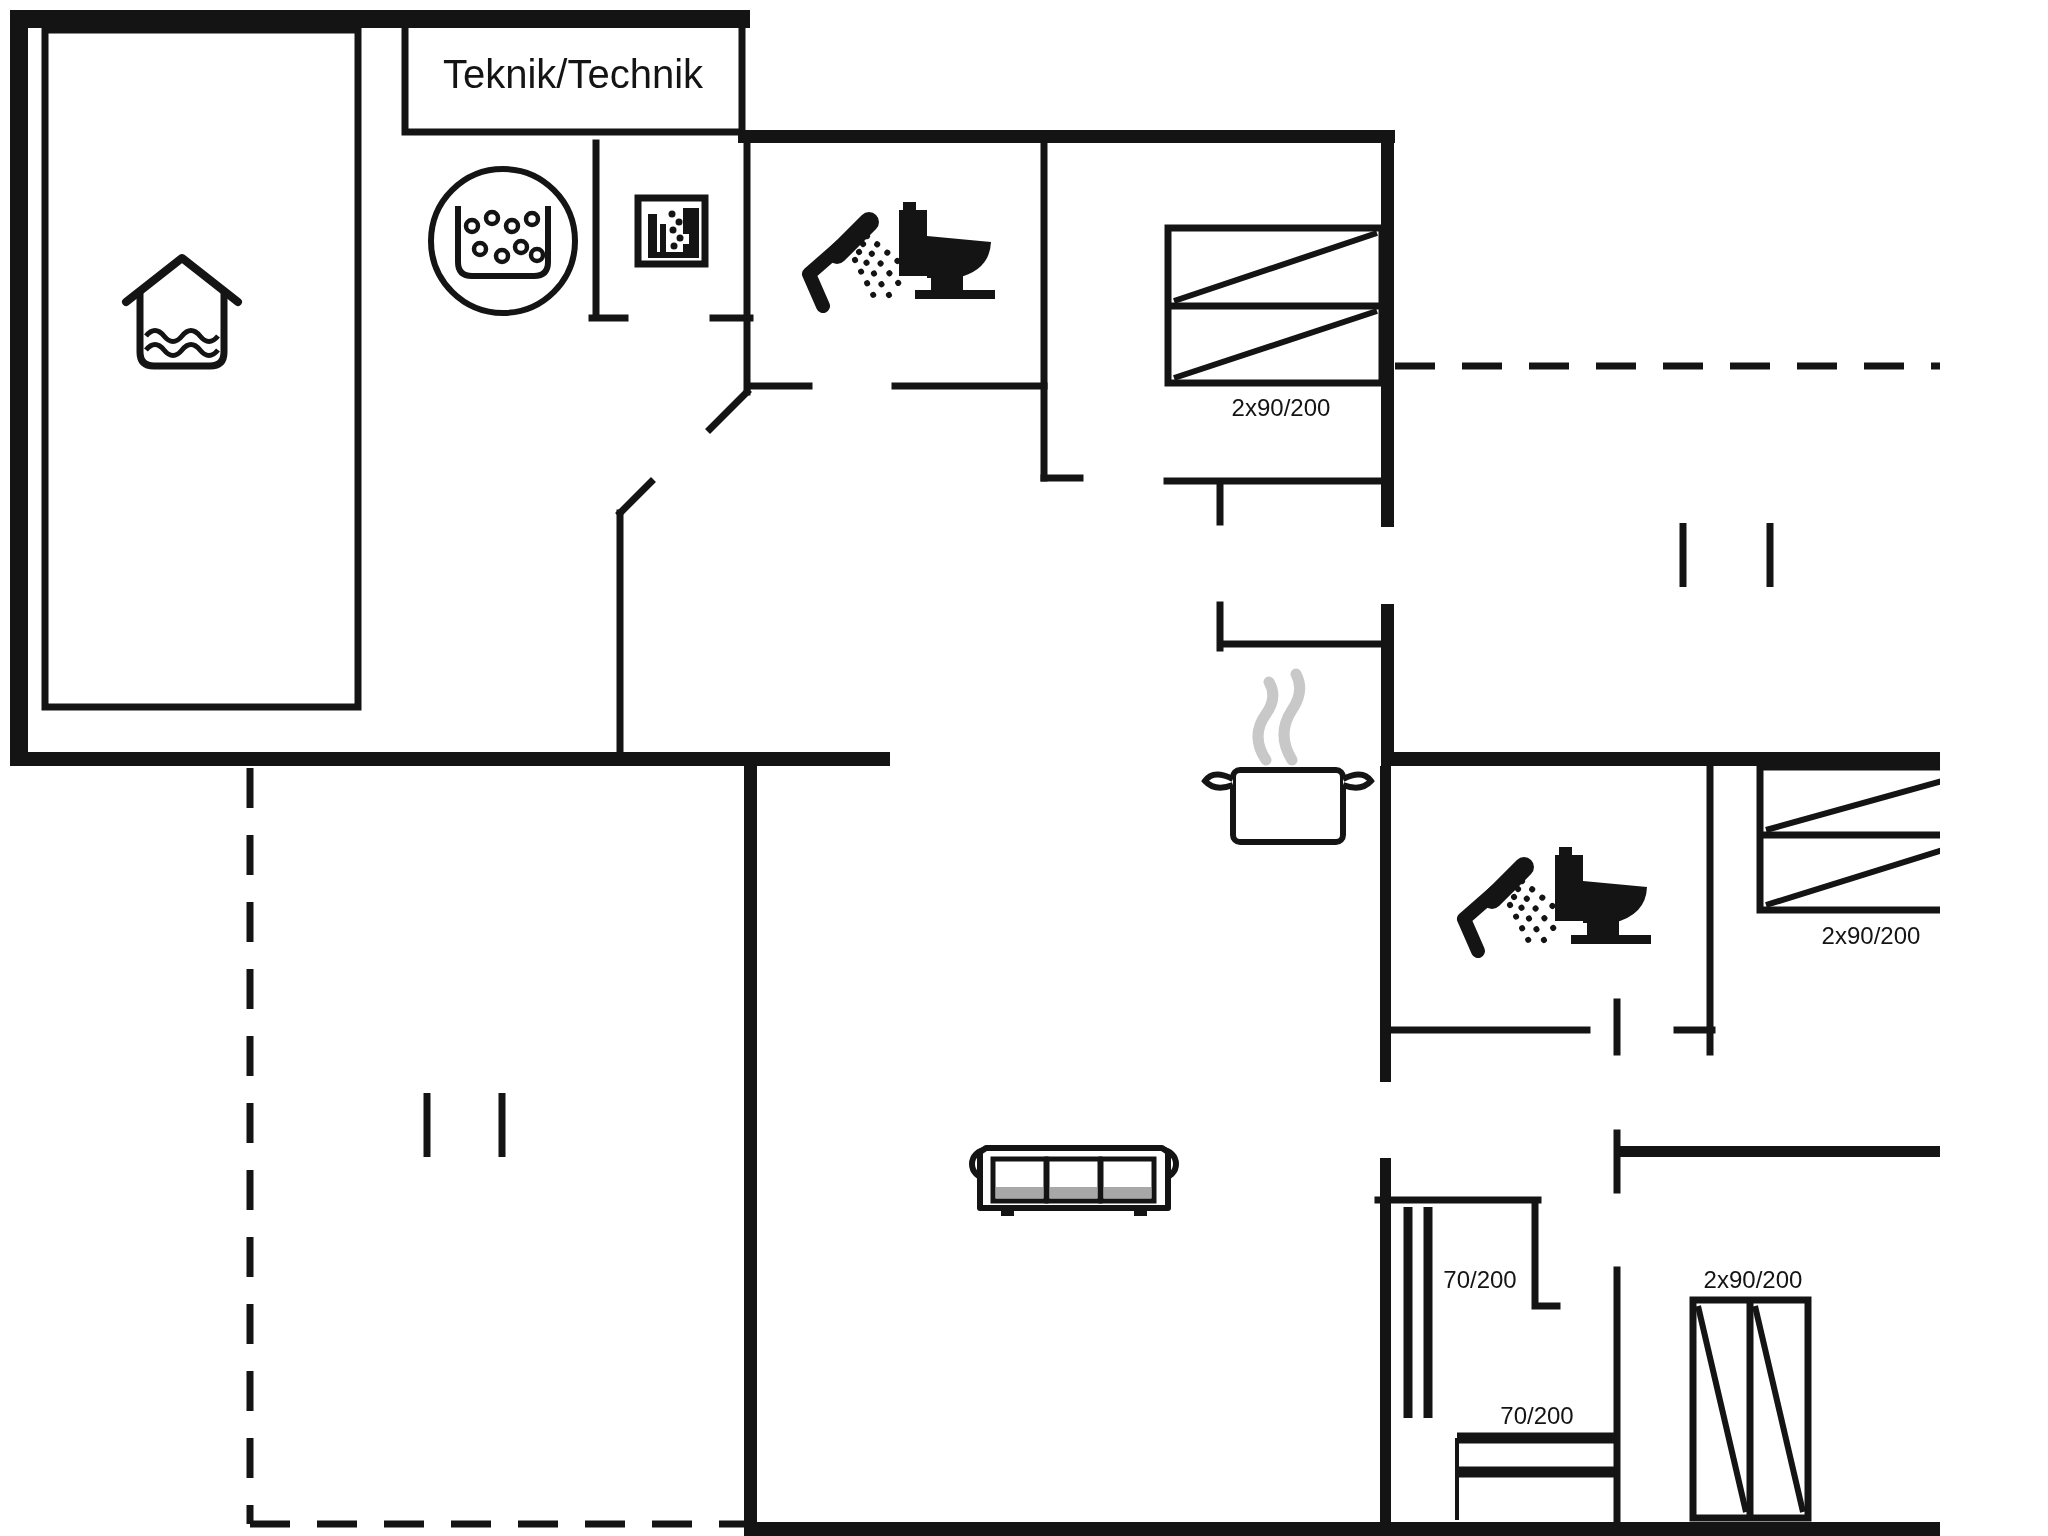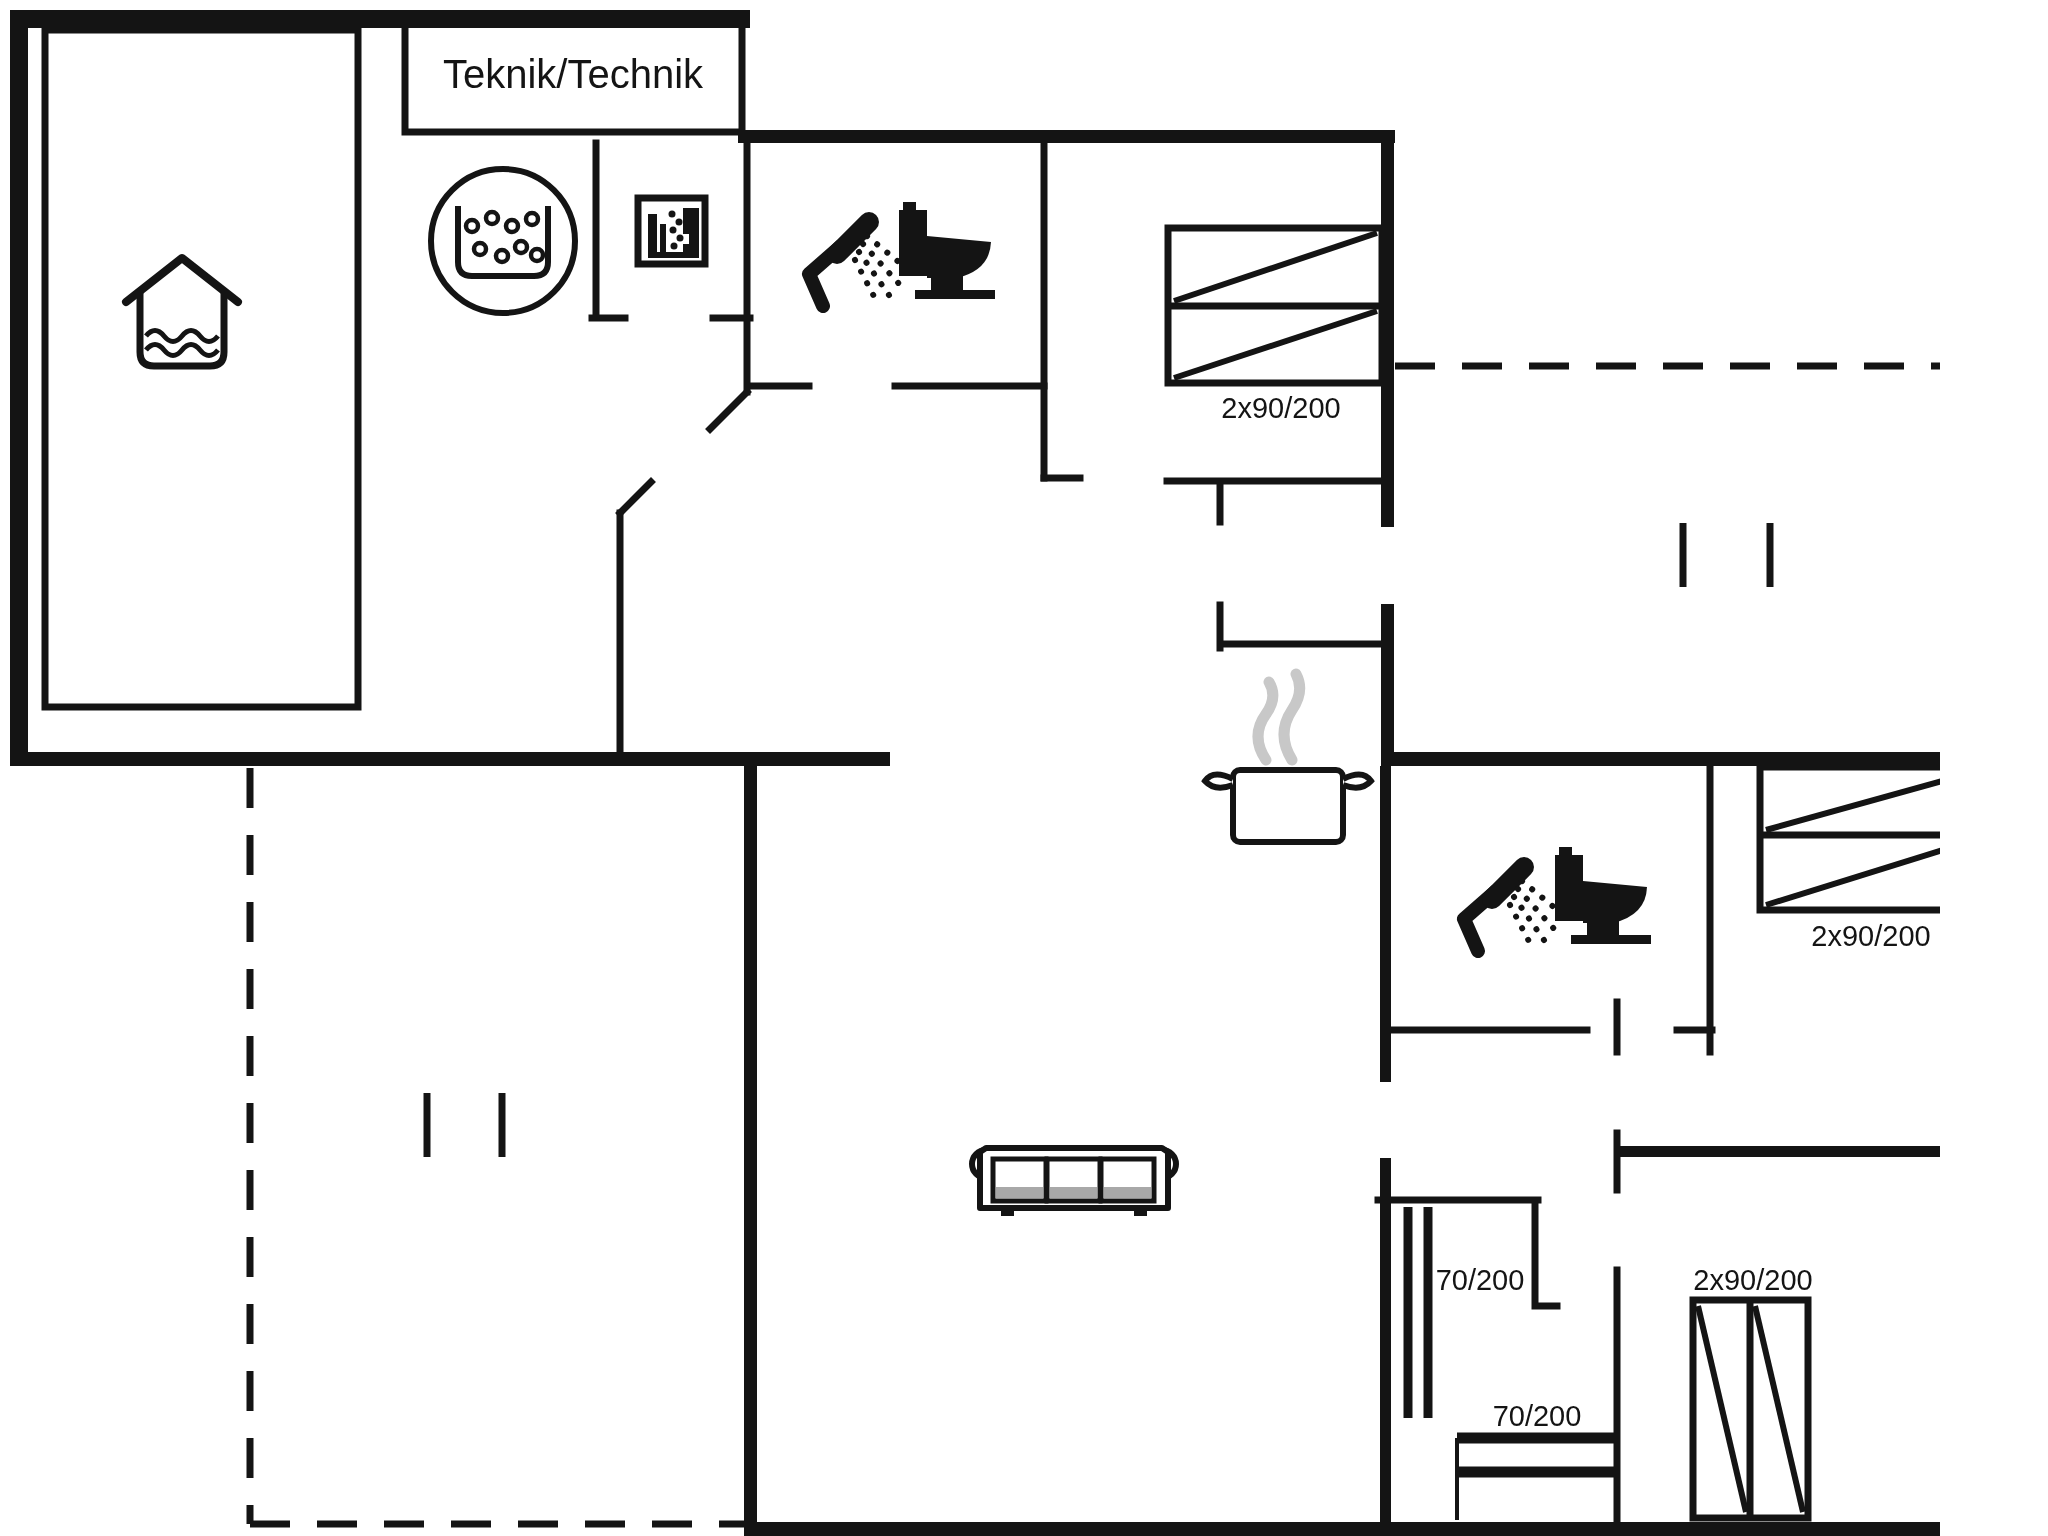--- a/index.html
+++ b/index.html
@@ -2,21 +2,21 @@
 <html><head>
 <meta charset="utf-8">
 <style>
   html,body{margin:0;padding:0;background:#ffffff;}
   #stage{position:relative;width:1940px;height:1536px;background:#ffffff;overflow:hidden;
          font-family:"Liberation Sans", sans-serif;}
   #linework{position:absolute;left:0;top:0;}
   .lbl{position:absolute;transform:translate(-50%,-50%);color:#141414;white-space:nowrap;
        font-family:"Liberation Sans", sans-serif;}
   .lbl-room{font-size:40px;letter-spacing:0px;}
-  .lbl-bed{font-size:29px;}
+  .lbl-bed{font-size:24px;}
 </style>
 </head>
 <body>
 
 <div id="stage">
 
   <svg id="linework" width="2048" height="1536" viewBox="0 0 2048 1536">
 
     <g fill="#141414">
       <rect x="10" y="10" width="740" height="18"></rect>

